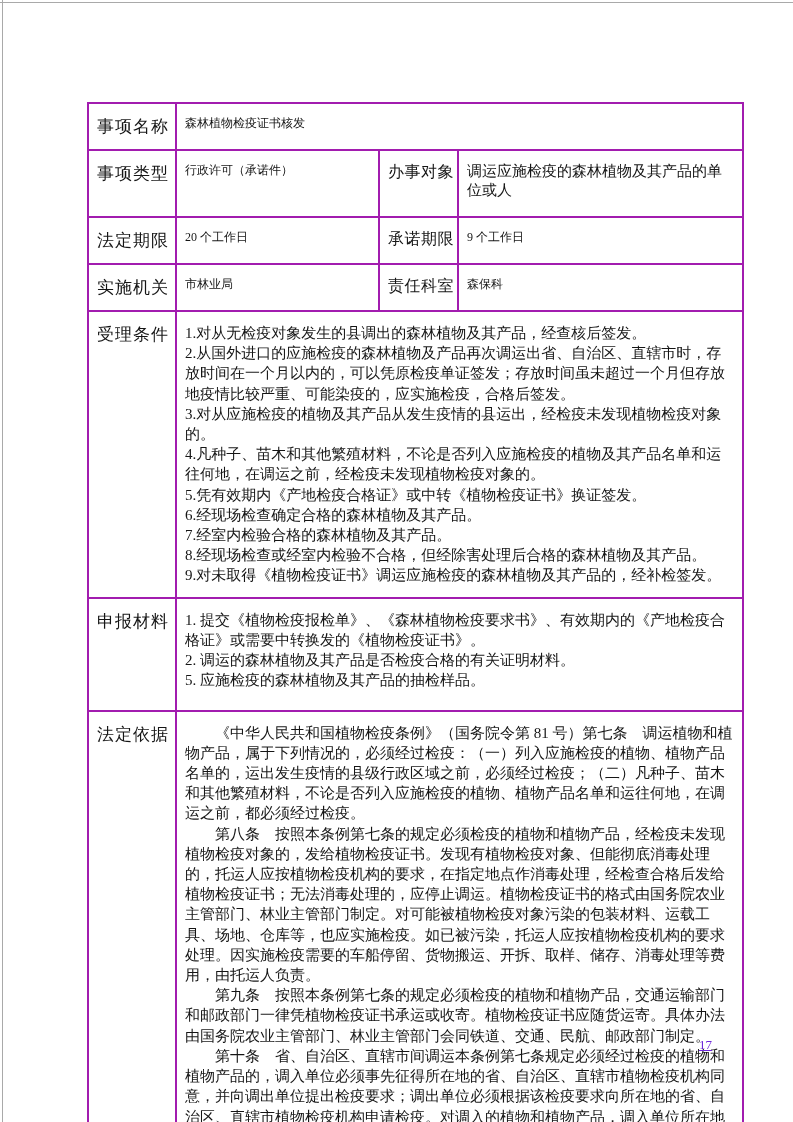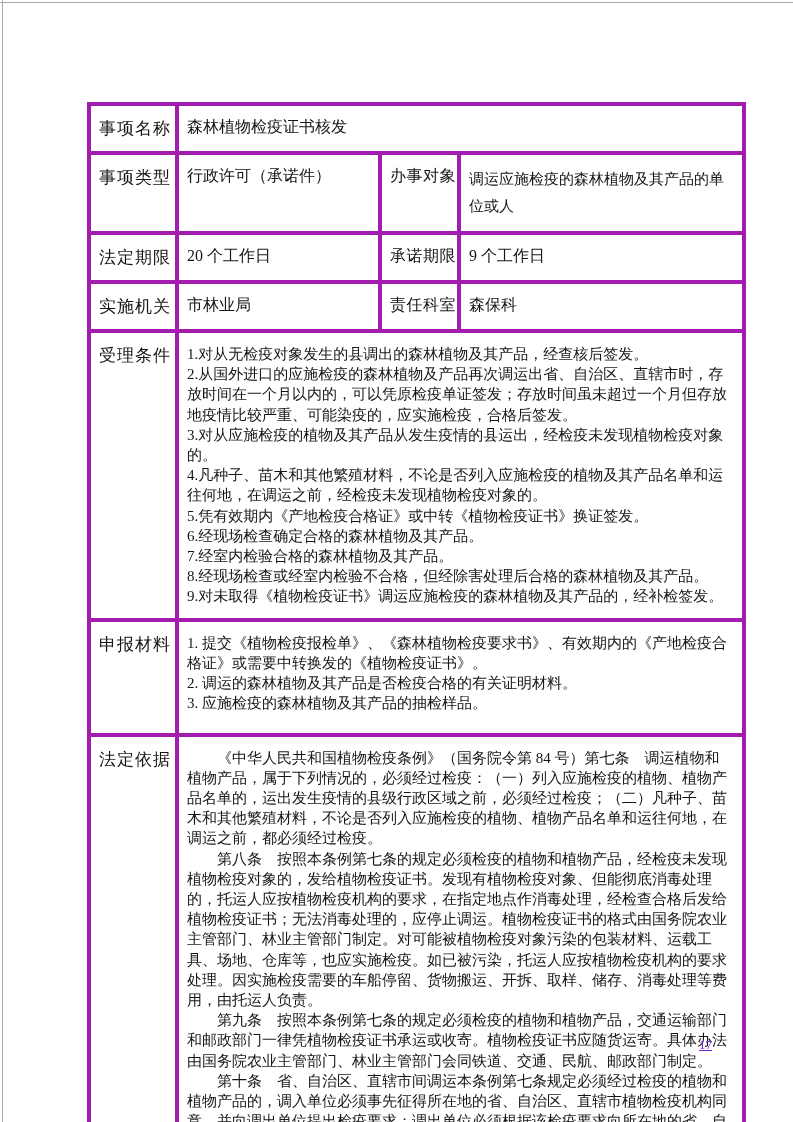--- a/index.html
+++ b/index.html
@@ -17,39 +17,39 @@
 
   table.doc {
     position: absolute;
     left: 87px;
     top: 102px;
     width: 655px;
     border-collapse: collapse;
     table-layout: fixed;
   }
   table.doc td {
-    border: 4px solid #a21caf;
+    border: 2px solid #a21caf;
     vertical-align: top;
     padding: 11px 8px;
     overflow: hidden;
   }
   td.lbl {
     font-size: 17px;
     letter-spacing: 1px;
     padding: 2px 4px 2px 6px;
     white-space: nowrap;
   }
   td.lbl2 {
     font-size: 16px;
     letter-spacing: 0.5px;
     padding: 2px 4px 2px 8px;
     white-space: nowrap;
   }
-  td.val   { font-size: 16px; padding-top: 2px; }
-  td.val-sm{ font-size: 15px; line-height: 27px; padding-top: 2px; }
+  td.val   { font-size: 12px; padding-top: 2px; }
+  td.val-sm{ font-size: 15px; line-height: 19px; padding-top: 2px; }
 
   tr.r1 td { height: 19px; }
   tr.r2 td { height: 43px; }
   tr.r3 td { height: 20px; margin-top: 37px; }
   tr.r4 td { height: 20px; margin-top: 7px; }
   tr.r5 td { height: 21px; }
   tr.fee td{ height: 22px; }
 
   td.section { font-size: 15px; line-height: 20.2px; padding: 2px 8px 3px 8px; }
   td.materials-cell { height: 89px; }
@@ -121,28 +121,28 @@
         <div>8.经现场检查或经室内检验不合格，但经除害处理后合格的森林植物及其产品。</div>
         <div>9.对未取得《植物检疫证书》调运应施检疫的森林植物及其产品的，经补检签发。</div>
       </td>
     </tr>
 
     <tr>
       <td class="lbl">申报材料</td>
       <td class="section materials-cell" colspan="3">
         <div>1. 提交《植物检疫报检单》、《森林植物检疫要求书》、有效期内的《产地检疫合格证》或需要中转换发的《植物检疫证书》。</div>
         <div>2. 调运的森林植物及其产品是否检疫合格的有关证明材料。</div>
-        <div>3. 应施检疫的森林植物及其产品的抽检样品。</div>
+        <div>5. 应施检疫的森林植物及其产品的抽检样品。</div>
       </td>
     </tr>
 
     <tr>
       <td class="lbl">法定依据</td>
       <td class="section" colspan="3">
-        <div class="para">《中华人民共和国植物检疫条例》（国务院令第 84 号）第七条　调运植物和植物产品，属于下列情况的，必须经过检疫：（一）列入应施检疫的植物、植物产品名单的，运出发生疫情的县级行政区域之前，必须经过检疫；（二）凡种子、苗木和其他繁殖材料，不论是否列入应施检疫的植物、植物产品名单和运往何地，在调运之前，都必须经过检疫。</div>
+        <div class="para">《中华人民共和国植物检疫条例》（国务院令第 81 号）第七条　调运植物和植物产品，属于下列情况的，必须经过检疫：（一）列入应施检疫的植物、植物产品名单的，运出发生疫情的县级行政区域之前，必须经过检疫；（二）凡种子、苗木和其他繁殖材料，不论是否列入应施检疫的植物、植物产品名单和运往何地，在调运之前，都必须经过检疫。</div>
         <div class="para">第八条　按照本条例第七条的规定必须检疫的植物和植物产品，经检疫未发现植物检疫对象的，发给植物检疫证书。发现有植物检疫对象、但能彻底消毒处理的，托运人应按植物检疫机构的要求，在指定地点作消毒处理，经检查合格后发给植物检疫证书；无法消毒处理的，应停止调运。植物检疫证书的格式由国务院农业主管部门、林业主管部门制定。对可能被植物检疫对象污染的包装材料、运载工具、场地、仓库等，也应实施检疫。如已被污染，托运人应按植物检疫机构的要求处理。因实施检疫需要的车船停留、货物搬运、开拆、取样、储存、消毒处理等费用，由托运人负责。</div>
         <div class="para">第九条　按照本条例第七条的规定必须检疫的植物和植物产品，交通运输部门和邮政部门一律凭植物检疫证书承运或收寄。植物检疫证书应随货运寄。具体办法由国务院农业主管部门、林业主管部门会同铁道、交通、民航、邮政部门制定。</div>
         <div class="para">第十条　省、自治区、直辖市间调运本条例第七条规定必须经过检疫的植物和植物产品的，调入单位必须事先征得所在地的省、自治区、直辖市植物检疫机构同意，并向调出单位提出检疫要求；调出单位必须根据该检疫要求向所在地的省、自治区、直辖市植物检疫机构申请检疫。对调入的植物和植物产品，调入单位所在地的省、自治区、直辖市的植物检疫机构应当查验检疫证书，必要时可以复检。</div>
       </td>
     </tr>
 
   </tbody>
     </table>
 
   <div class="page-number">17</div>

